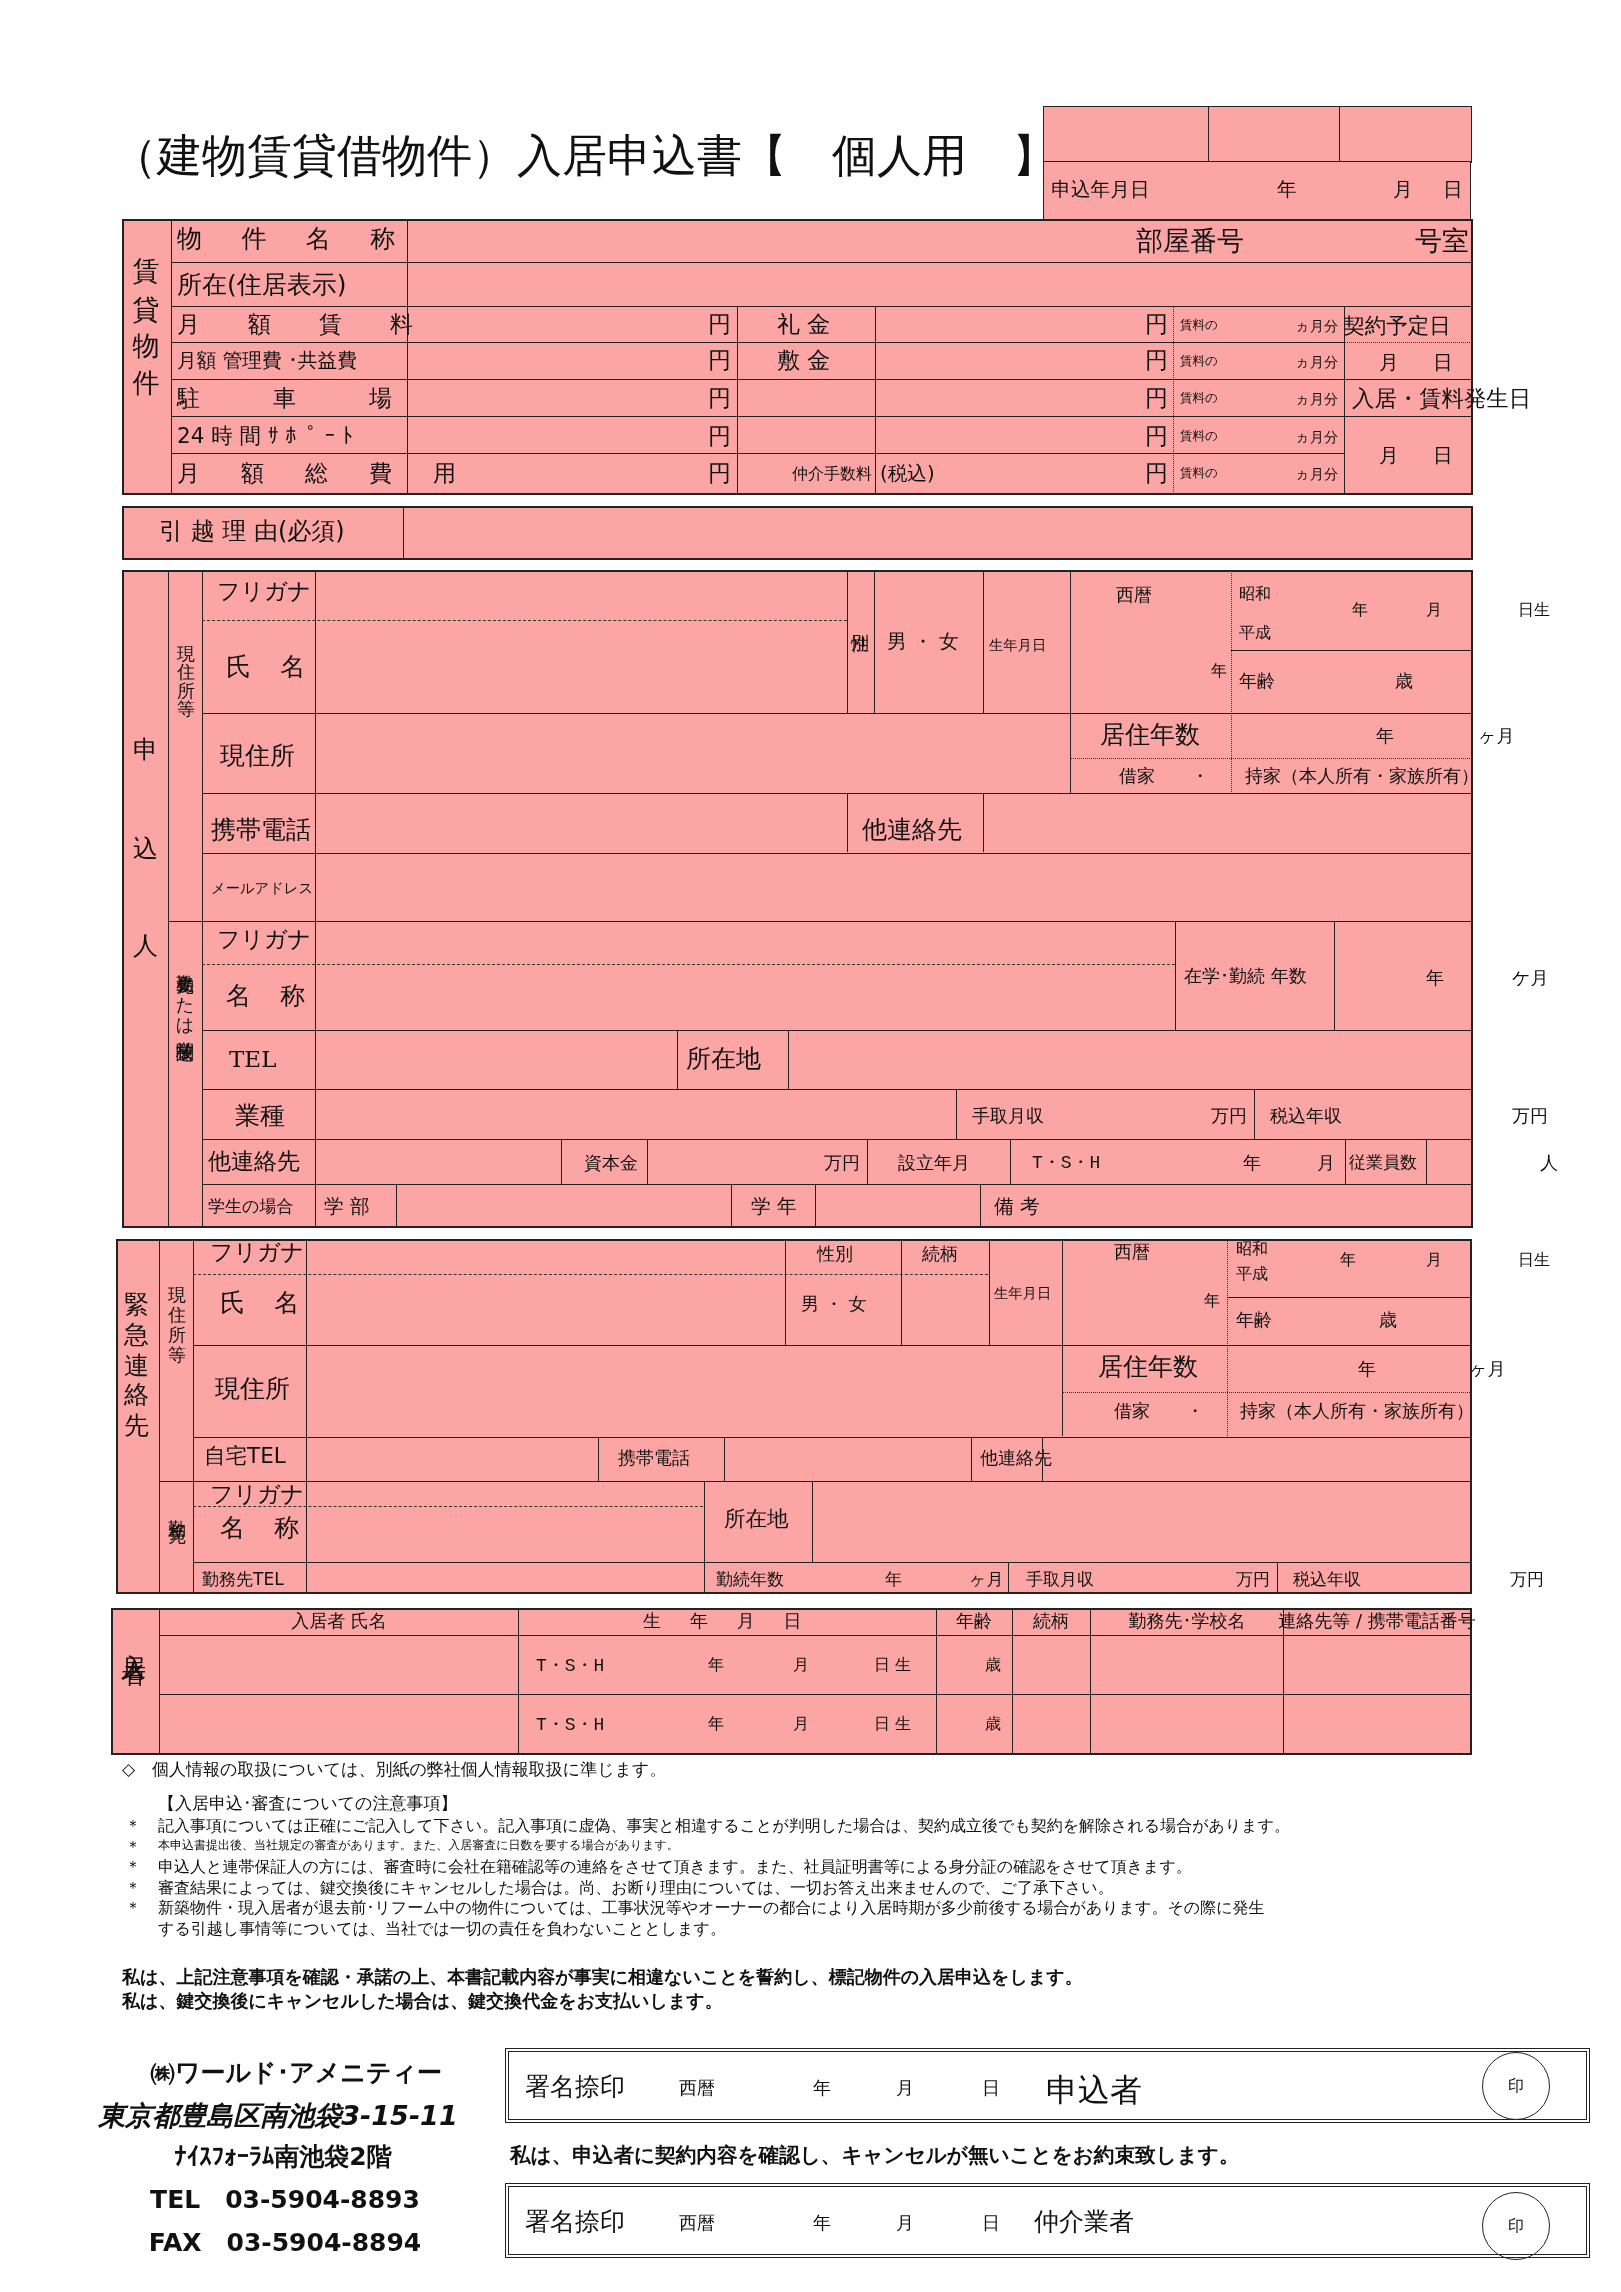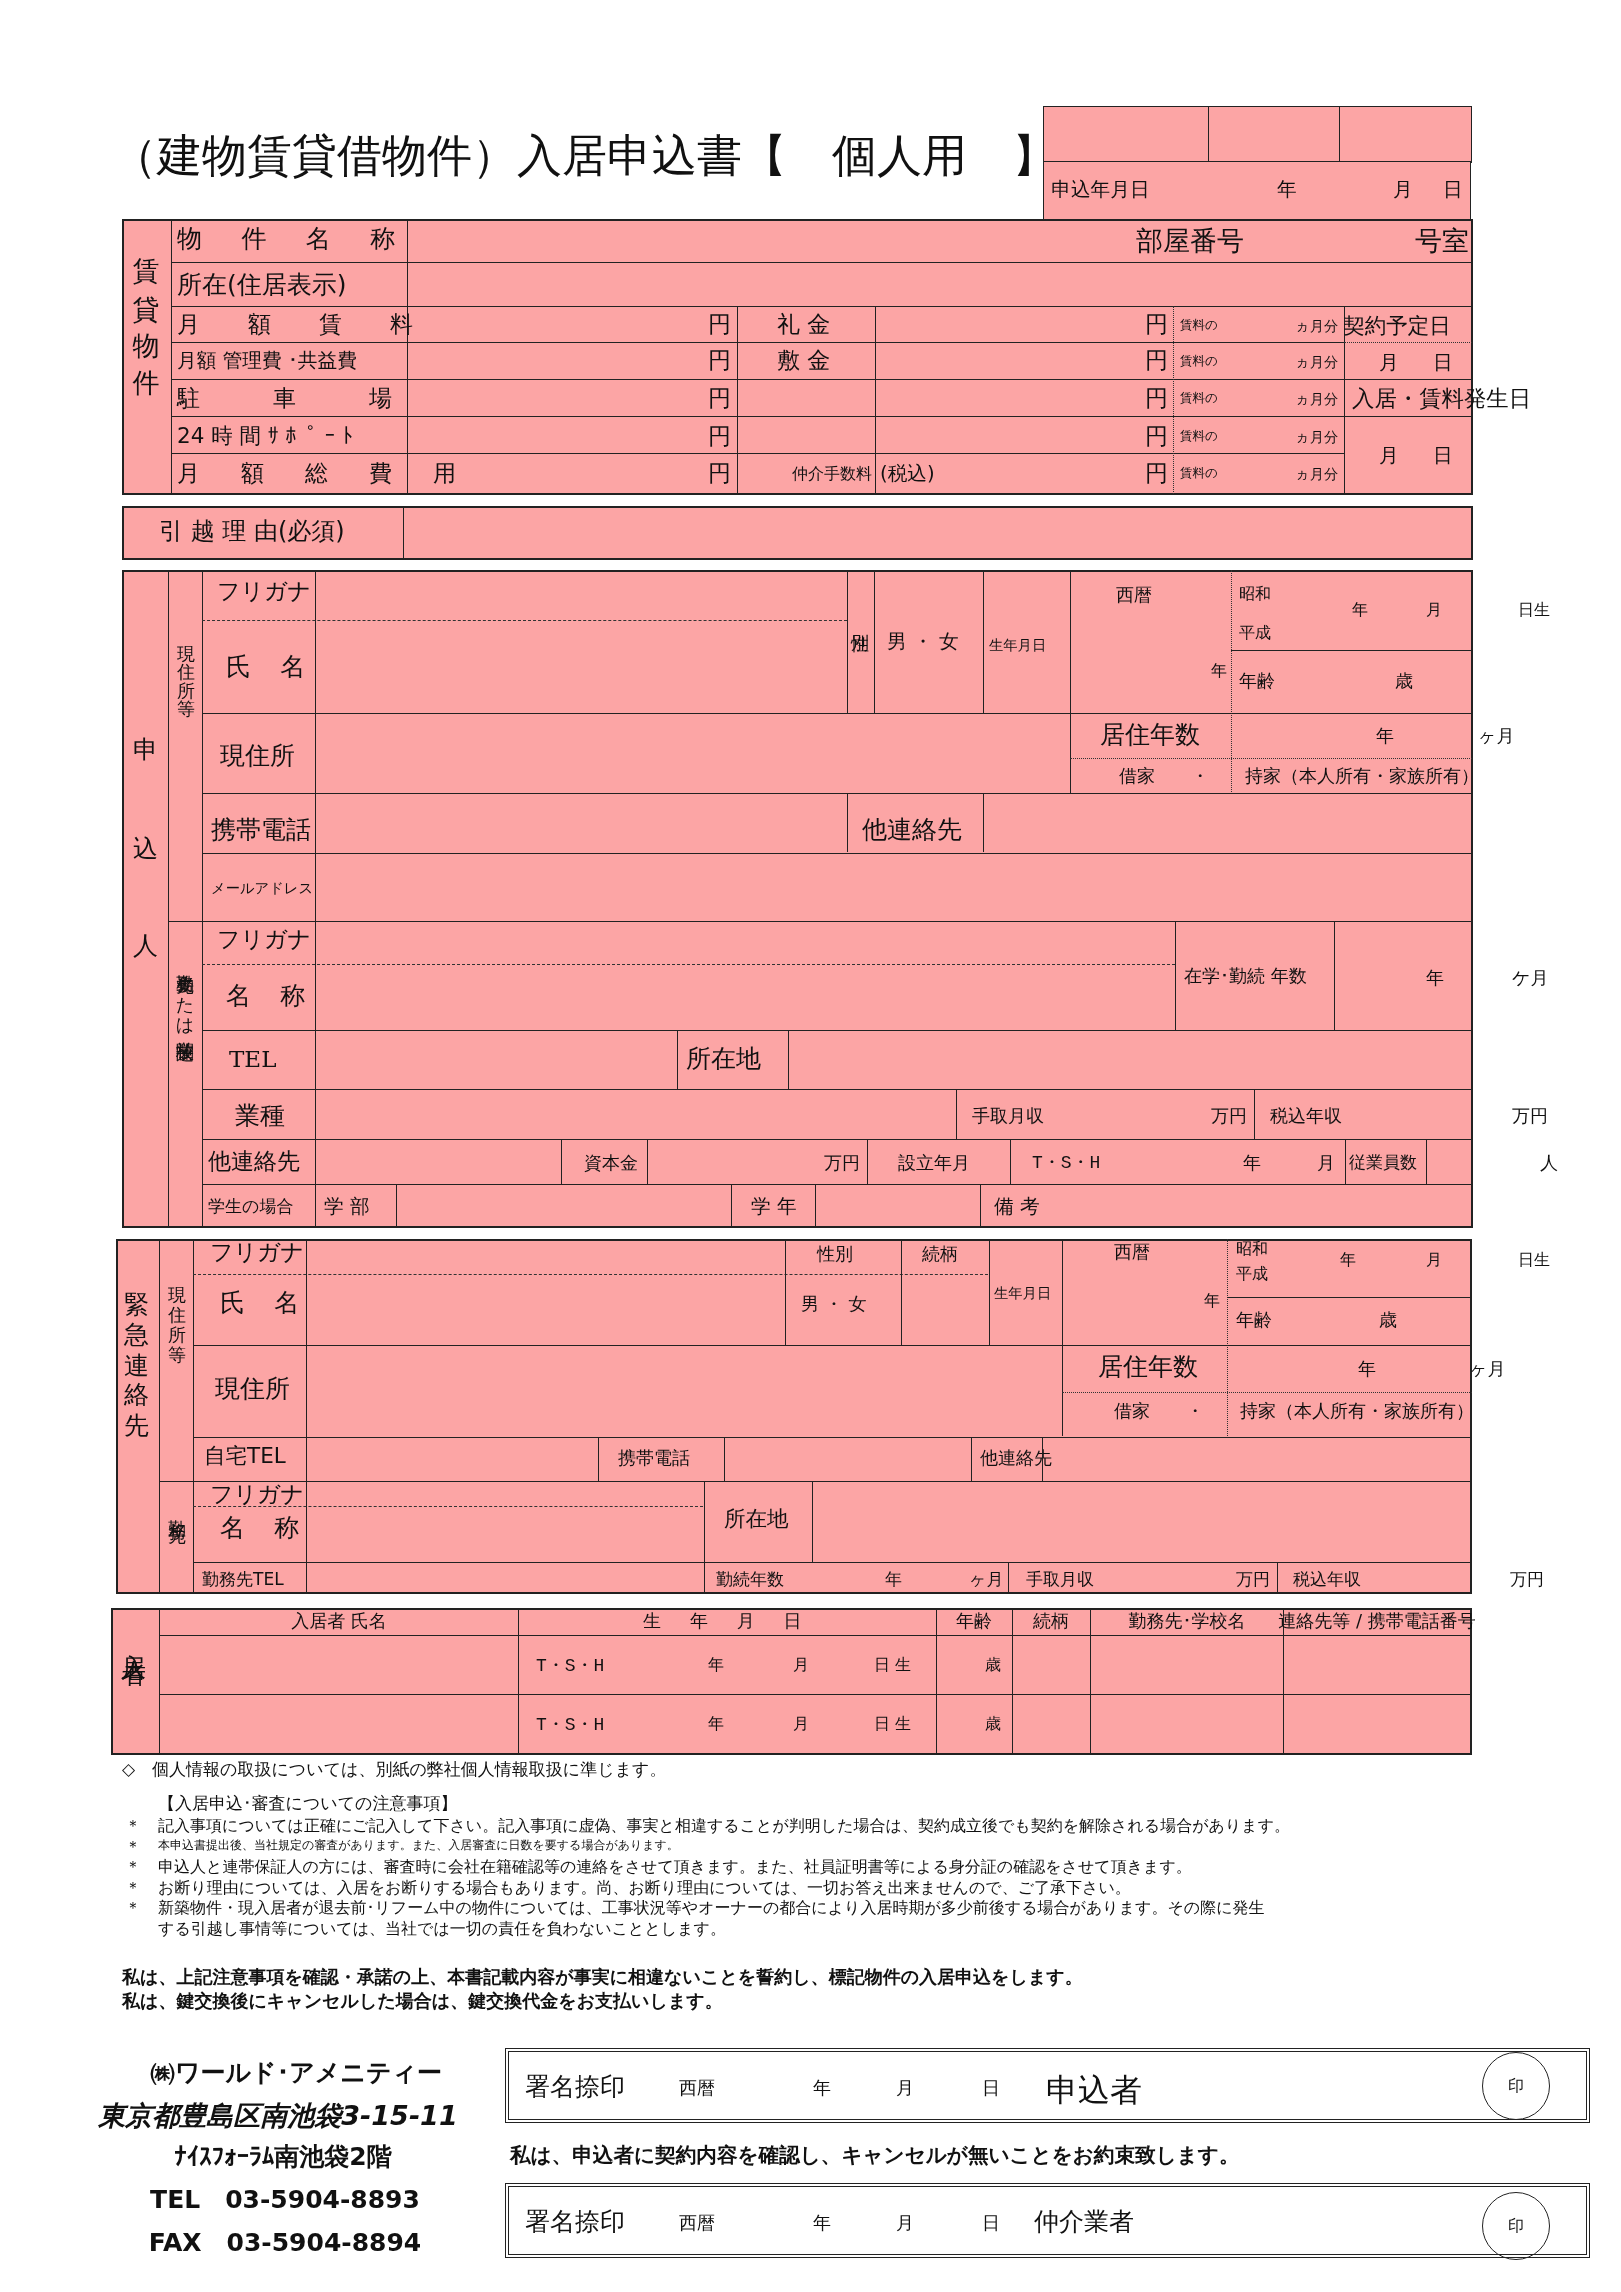--- a/index.html
+++ b/index.html
@@ -352,21 +352,21 @@
 <div class="t" style="left:122px;top:1761px;font-size:17px;">◇　個人情報の取扱については、別紙の弊社個人情報取扱に準じます。</div>
 <div class="t" style="left:158px;top:1795px;font-size:17px;">【入居申込･審査についての注意事項】</div>
 
 <div class="t" style="left:125px;top:1818px;font-size:16px;">＊</div>
 <div class="t" style="left:158px;top:1818px;font-size:16px;">記入事項については正確にご記入して下さい。記入事項に虚偽、事実と相違することが判明した場合は、契約成立後でも契約を解除される場合があります。</div>
 <div class="t" style="left:125px;top:1839px;font-size:16px;">＊</div>
 <div class="t" style="left:158px;top:1839px;font-size:12px;">本申込書提出後、当社規定の審査があります。また、入居審査に日数を要する場合があります。</div>
 <div class="t" style="left:125px;top:1859px;font-size:16px;">＊</div>
 <div class="t" style="left:158px;top:1859px;font-size:16px;">申込人と連帯保証人の方には、審査時に会社在籍確認等の連絡をさせて頂きます。また、社員証明書等による身分証の確認をさせて頂きます。</div>
 <div class="t" style="left:125px;top:1880px;font-size:16px;">＊</div>
-<div class="t" style="left:158px;top:1880px;font-size:16px;">お断り理由については、入居をお断りする場合もあります。尚、お断り理由については、一切お答え出来ませんので、ご了承下さい。</div>
+<div class="t" style="left:158px;top:1880px;font-size:16px;">審査結果によっては、鍵交換後にキャンセルした場合は。尚、お断り理由については、一切お答え出来ませんので、ご了承下さい。</div>
 <div class="t" style="left:125px;top:1900px;font-size:16px;">＊</div>
 <div class="t" style="left:158px;top:1900px;font-size:16px;">新築物件・現入居者が退去前･リフーム中の物件については、工事状況等やオーナーの都合により入居時期が多少前後する場合があります。その際に発生</div>
 <div class="t" style="left:158px;top:1921px;font-size:16px;">する引越し事情等については、当社では一切の責任を負わないこととします。</div>
 
 <div class="t bold" style="left:122px;top:1960px;font-size:18px;margin-top:8px;">私は、上記注意事項を確認・承諾の上、本書記載内容が事実に相違ないことを誓約し、標記物件の入居申込をします。</div>
 <div class="t bold" style="left:122px;top:1992px;font-size:18px;">私は、鍵交換後にキャンセルした場合は、鍵交換代金をお支払いします。</div>
 
 <div class="t bold" style="left:296px;top:2060px;font-size:25px;transform:translateX(-50%);">㈱ワールド･アメニティー</div>
 <div class="t bold" style="left:278px;top:2102px;font-size:27px;transform:translateX(-50%);font-style:italic;">東京都豊島区南池袋3-15-11</div>
 <div class="t bold" style="left:283px;top:2144px;font-size:25px;transform:translateX(-50%);">ﾅｲｽﾌｫｰﾗﾑ南池袋2階</div>

